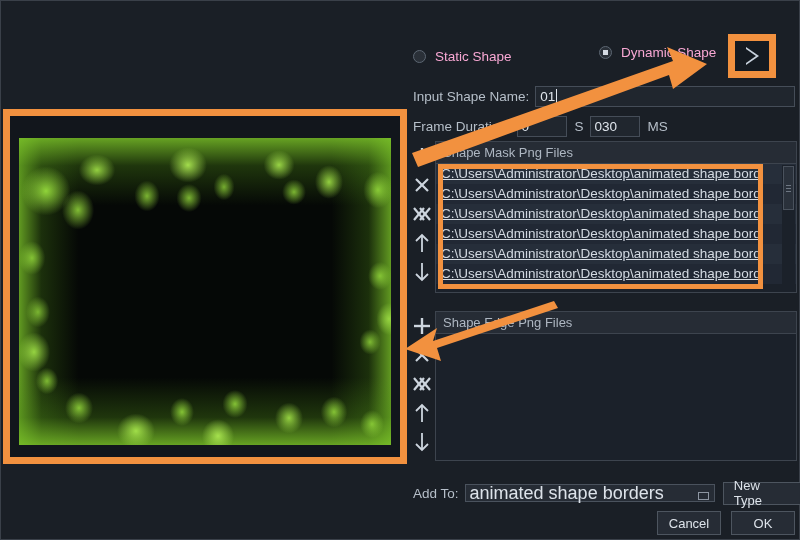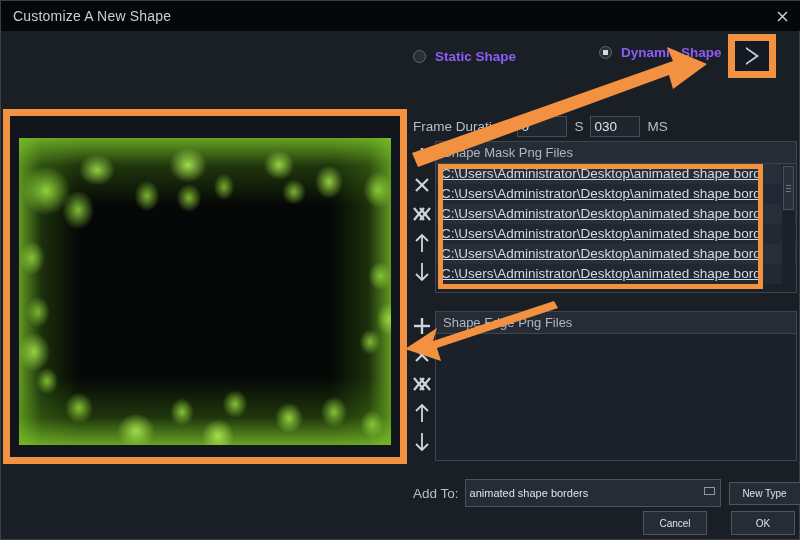--- a/index.html
+++ b/index.html
@@ -92,21 +92,21 @@
   .radio-item { display: flex; align-items: center; cursor: pointer; }
   .radio-dot {
     width: 13px; height: 13px; border-radius: 50%;
     border: 1px solid #5d6773; background: #2a3038;
     display: inline-flex; align-items: center; justify-content: center;
     margin-right: 9px; flex: 0 0 auto;
   }
   .radio-dot.checked::after {
     content: ""; width: 5px; height: 5px; background: #d4dae2;
   }
-  .radio-label { color: #8b5cf6; font-size: 13.5px; white-space: nowrap; font-weight: bold; }
+  .radio-label { color: #f9a8d4; font-size: 13.5px; white-space: nowrap; }
   .radio-item.second { position: absolute; left: 186px; top: 0; }
 
   .play-btn {
     position: absolute; left: 321px; top: 3px;
     width: 48px; height: 44px;
     border: 7px solid #f2913f;
     background: #141a21;
     display: flex; align-items: center; justify-content: center;
     cursor: pointer;
   }
@@ -185,58 +185,49 @@
     flex-direction: column; gap: 2px; cursor: pointer;
   }
   .list-thumb i { display: block; width: 5px; height: 1px; background: #6e7783; }
 
   
   .hl-box { position: absolute; border: 5px solid #f2913f; pointer-events: none; }
 
   
   .addto-row { position: absolute; left: 6px; top: 450px; width: 388px; height: 24px; display: flex; align-items: center; }
   .combo {
-    margin-left: 6px; width: 256px; height: 28px;
+    margin-left: 6px; width: 256px; height: 18px;
     background: #262c35; border: 1px solid #4a525d;
-    color: #dde3ea; font-size: 11px;
+    color: #dde3ea; font-size: 18px;
     display: flex; align-items: center; padding: 0 4px;
     position: relative; cursor: pointer;
   }
   .combo-arrow {
     position: absolute; right: 5px; top: 7px;
     width: 11px; height: 8px; border: 1px solid #8d96a2; background: #262c35;
   }
   .btn {
     background: #262c35; border: 1px solid #4d555f;
-    color: #dde3ea; font-size: 10px;
+    color: #dde3ea; font-size: 13px;
     height: 23px; min-width: 64px; padding: 0 10px;
     display: inline-flex; align-items: center; justify-content: center;
     cursor: pointer; font-family: "Liberation Sans", sans-serif;
   }
   .newtype-btn { margin-left: 8px; min-width: 72px; }
-  .footer-btns { position: absolute; right: 6px; top: 480px; display: flex; gap: 24px; }
+  .footer-btns { position: absolute; right: 6px; top: 480px; display: flex; gap: 10px; }
   .footer-btns .btn { min-width: 64px; height: 24px; }
 
   
   .arrow-layer { position: absolute; left: 0; top: 0; width: 800px; height: 540px; pointer-events: none; }
 </style>
 </head>
 <body>
 
 <div id="app">
 
-  <div class="titlebar">
-    <span class="titlebar-title">Customize A New Shape</span>
-    <span class="titlebar-close">
-      <svg width="11" height="11" viewBox="0 0 11 11" aria-hidden="true">
-        <line x1="1" y1="1" x2="10" y2="10" stroke="#cfd5dd" stroke-width="1.4"></line>
-        <line x1="10" y1="1" x2="1" y2="10" stroke="#cfd5dd" stroke-width="1.4"></line>
-      </svg>
-    </span>
-  </div>
 
   <div class="preview-frame">
     <div class="preview-inner">
       <div class="preview-image"></div>
     </div>
   </div>
 
   <div class="right-panel">
 
     <div class="row radio-row">
@@ -247,20 +238,27 @@
       <div class="radio-item second">
         <span class="radio-dot checked"></span>
         <span class="radio-label">Dynamic Shape</span>
       </div>
     </div>
 
     <div class="play-btn">
       <span class="play-tri"></span>
     </div>
 
+    <div class="row name-row">
+      <span class="label">Input Shape Name:</span>
+      <span class="textinput name-input">
+        <span>01</span>
+          <i class="caret"></i>
+      </span>
+    </div>
 
     <div class="row dur-row">
       <span class="label">Frame Duration:</span>
       <span class="textinput dur-input">0</span>
       <span class="unit">S</span>
       <span class="textinput dur-input">030</span>
       <span class="unit">MS</span>
     </div>
 
     <div class="vtoolbar" style="left:0px; top:110px;">

